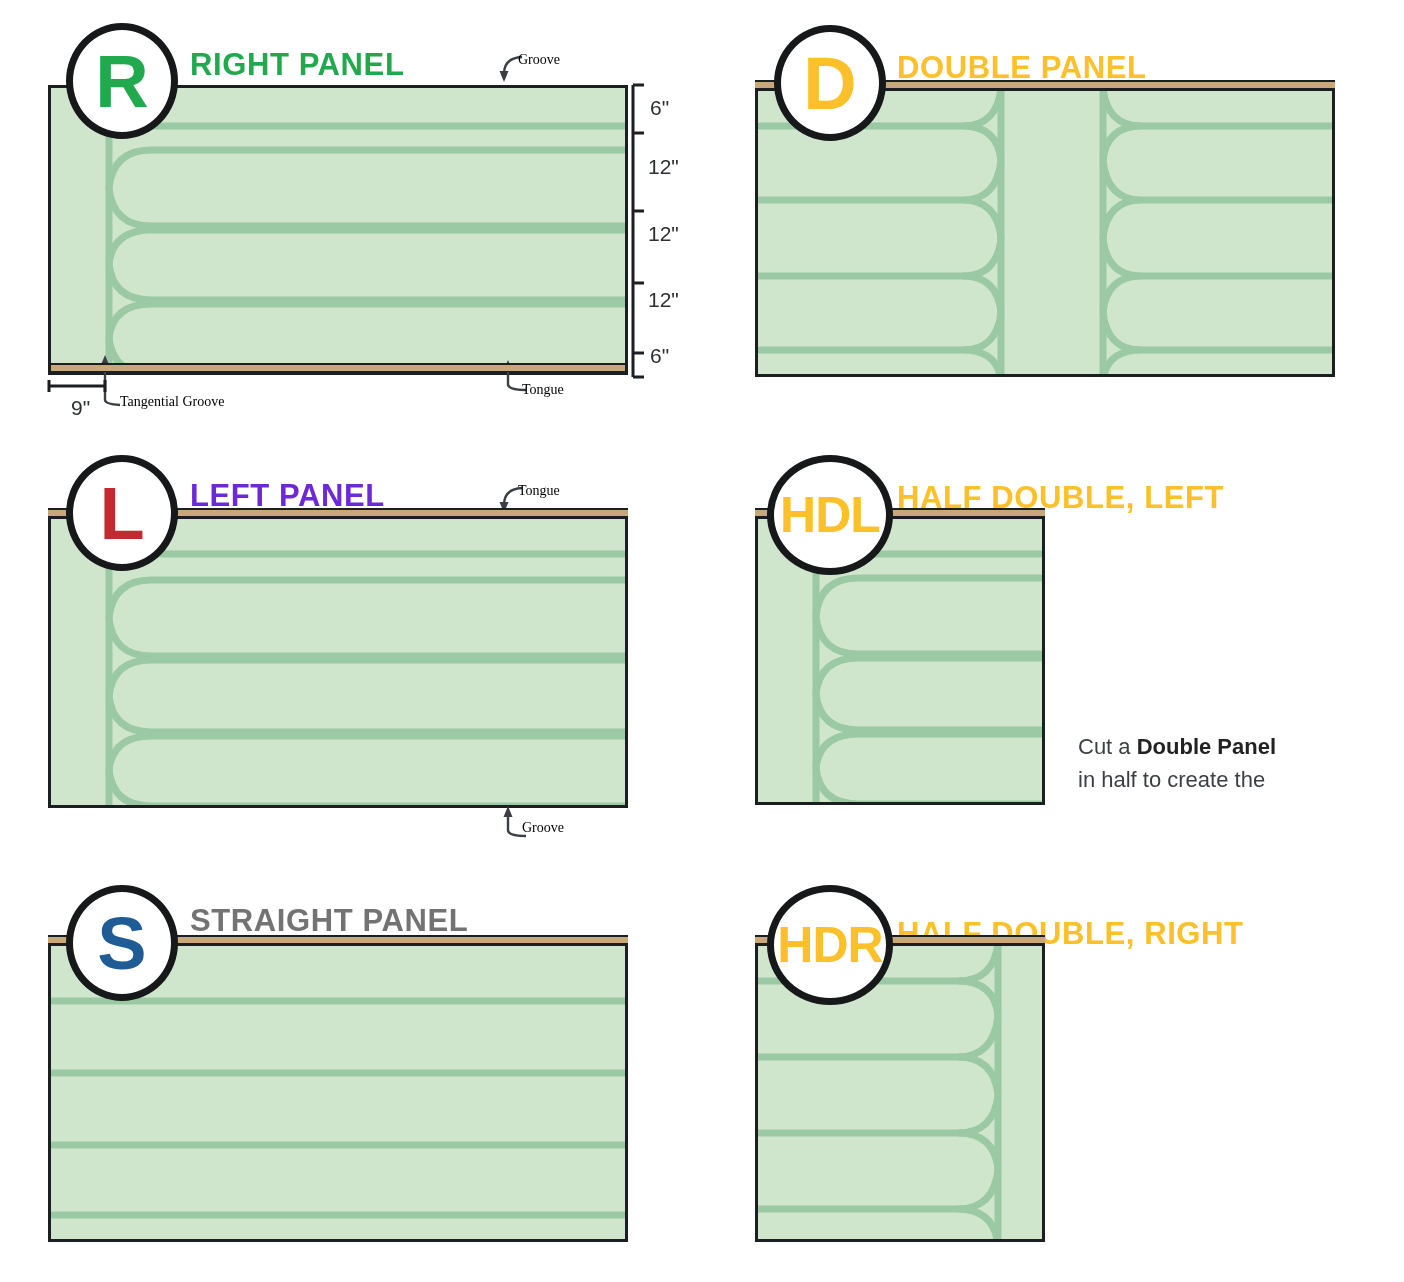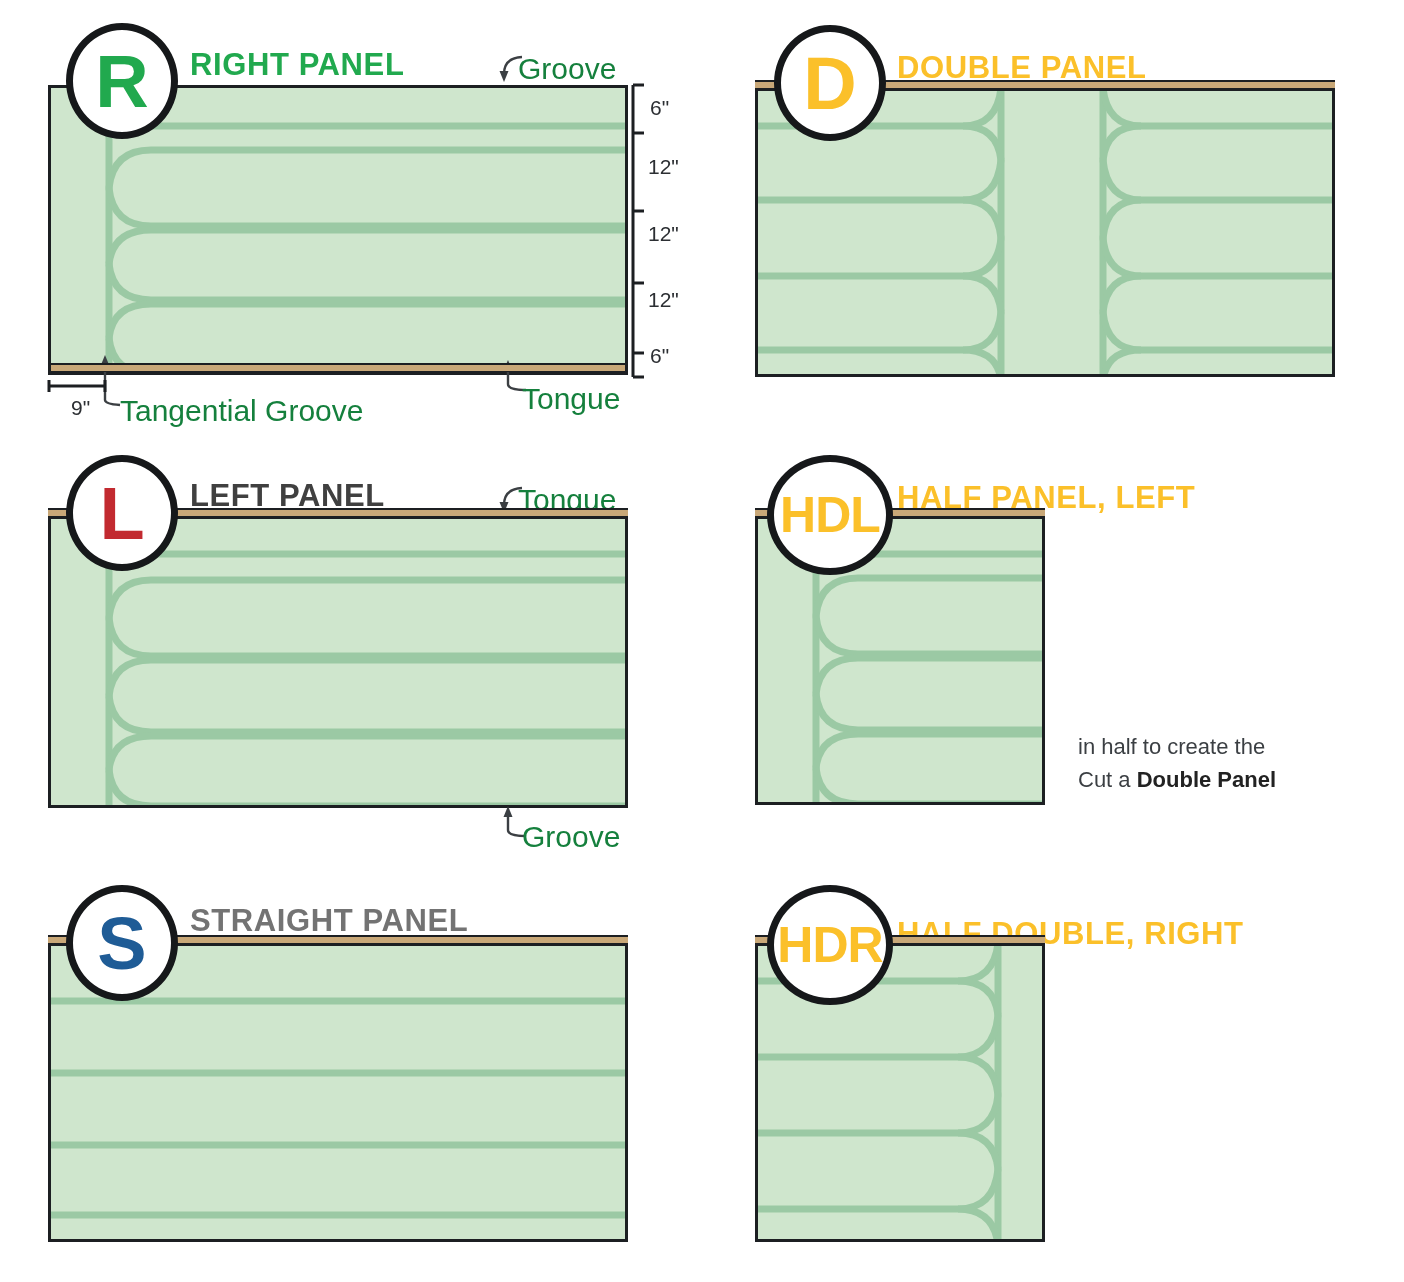--- a/index.html
+++ b/index.html
@@ -18,21 +18,21 @@
   .panel-title{
     position:absolute;
     font-weight:bold;
     font-size:31px;
     letter-spacing:.6px;
     white-space:nowrap;
     font-family:"Liberation Sans", sans-serif;
   }
   .t-green{color:#21a94e;}
   .t-gold{color:#fbc02a;}
-  .t-red{color:#404040;}
+  .t-red{color:#6d28d9;}
   .t-blue{color:#737373;}
 
   
   .badge{
     position:absolute;
     border:7px solid #16181a;
     background:#ffffff;
     border-radius:50%;
     display:flex;align-items:center;justify-content:center;
     font-weight:bold;
@@ -60,24 +60,24 @@
     height:11px;
     background:linear-gradient(to bottom,#1c1f22 0 2px,#c9a878 2px 8px,#1c1f22 8px 11px);
     z-index:6;
   }
 
   svg.grooves{position:absolute;left:0;top:0;}
 
   
   .anno{
     position:absolute;
-    font-size:30px;
-    color:#15803d;
-    white-space:nowrap;
-    font-family:Liberation Sans, sans-serif;
+    font-size:14px;
+    color:#000000;
+    white-space:nowrap;
+    font-family:Liberation Serif, serif;
   }
   .dimtxt{
     position:absolute;
     font-size:21px;
     color:#2c2f33;
     white-space:nowrap;
   }
   .note{
     position:absolute;
     font-size:22px;
@@ -215,43 +215,43 @@
   <div class="anno" style="left:518px;top:483px;">Tongue</div>
 
   <svg style="position:absolute;left:496px;top:804px;" width="40" height="36">
     <path d="M12 8 L12 26 Q12 32 30 32" stroke="#3b3f43" stroke-width="2.4" fill="none"></path>
     <path d="M12 2 L7.5 13 L16.5 13 Z" fill="#3b3f43"></path>
   </svg>
   <div class="anno" style="left:522px;top:820px;">Groove</div>
 </div>
 
 <div class="card">
-  <div class="panel-title t-gold" style="left:897px;top:480px;">HALF PANEL, LEFT</div>
+  <div class="panel-title t-gold" style="left:897px;top:480px;">HALF DOUBLE, LEFT</div>
 
   <div class="panel-box" style="left:755px;top:513px;width:290px;height:292px;">
     <svg class="grooves" width="290" height="292" viewBox="0 0 290 292">
       <g fill="none" stroke="#9bc9a4" stroke-width="7">
         <line x1="58" y1="0" x2="58" y2="292"></line>
         <path d="M58 38 L290 38"></path>
         <path d="M58 100 Q62 62 100 62 L290 62"></path>
         <path d="M58 100 Q62 138 100 138 L290 138"></path>
         <path d="M58 178 Q62 142 100 142 L290 142"></path>
         <path d="M58 178 Q62 214 100 214 L290 214"></path>
         <path d="M58 252 Q62 218 100 218 L290 218"></path>
         <path d="M58 252 Q62 288 100 288 L290 288"></path>
       </g>
     </svg>
   </div>
   <div class="edge-strip" style="left:755px;top:508px;width:290px;"></div>
 
   <div class="badge badge-wide b-gold" style="left:767px;top:455px;">HDL</div>
 
   <div class="note" style="left:1078px;top:730px;">
+    <div><span>Cut a </span><b>Double Panel</b></div>
     <div>in half to create the</div>
-    <div><span>Cut a </span><b>Double Panel</b></div>
   </div>
 </div>
 
 <div class="card">
   <div class="panel-title t-blue" style="left:190px;top:903px;">STRAIGHT PANEL</div>
 
   <div class="panel-box" style="left:48px;top:940px;width:580px;height:302px;">
     <svg class="grooves" width="580" height="302" viewBox="0 0 580 302">
       <g fill="none" stroke="#9bc9a4" stroke-width="7">
         <path d="M0 58 L580 58"></path>

